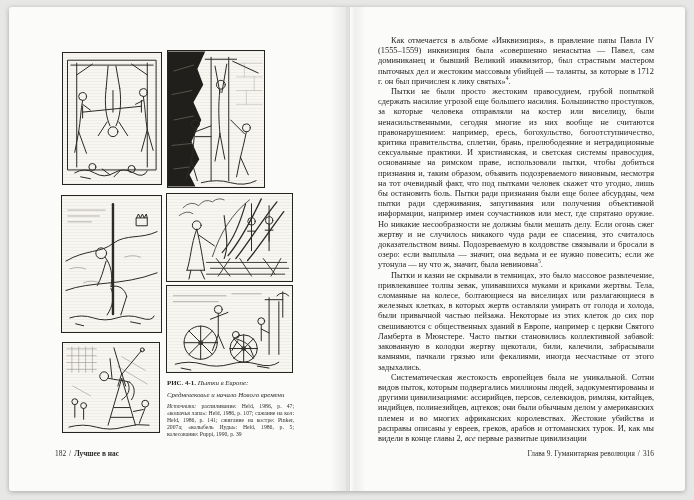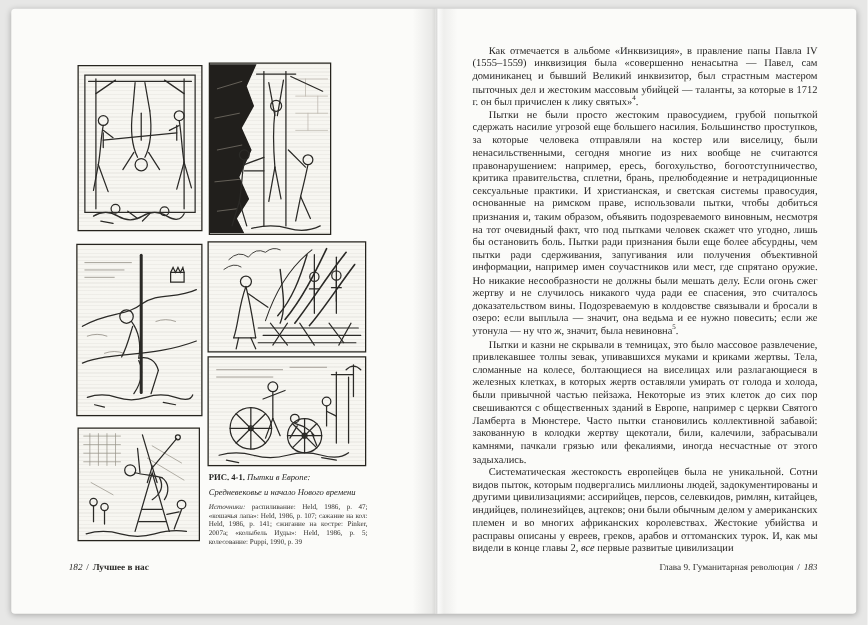--- a/index.html
+++ b/index.html
@@ -24,21 +24,21 @@
   .cap-src .src-lead{font-style:italic;}
   
   .body-text{position:absolute;left:378px;top:36px;width:276px;text-align:justify;
              font-size:8.4px;line-height:10.2px;}
   .para{margin:0;text-indent:13px;}
   .fn{font-size:5.6px;vertical-align:super;line-height:0;}
   
   .footer{position:absolute;top:449px;font-size:7.4px;color:#2c2b29;}
   .footer-left{left:55px;}
   .footer-right{left:378px;width:276px;text-align:right;}
-  .pgnum{font-style:italic;}
+  .pgnum{}
   .runtitle-left{font-weight:bold;}
   .sep{padding:0 3px;}
   svg path,svg circle,svg rect,svg line{vector-effect:non-scaling-stroke;}
 </style>
 </head>
 <body>
 
 <div class="stage">
   <div class="spread"></div>
 
@@ -294,16 +294,16 @@
 
   <div>
     <div class="body-text" lang="ru">
       <p class="para"><span>Как отмечается в альбоме «Инквизиция», в правление папы Павла IV (1555–1559) инквизиция была «совершенно ненасытна — Павел, сам доминиканец и бывший Великий инквизитор, был страстным мастером пыточных дел и жестоким массовым убийцей — таланты, за которые в 1712 г. он был причислен к лику святых»</span><sup class="fn">4</sup><span>.</span></p>
       <p class="para"><span>Пытки не были просто жестоким правосудием, грубой попыткой сдержать насилие угрозой еще большего насилия. Большинство проступков, за которые человека отправляли на костер или виселицу, были ненасильственными, сегодня многие из них вообще не считаются правонарушением: например, ересь, богохульство, богоотступничество, критика правительства, сплетни, брань, прелюбодеяние и нетрадиционные сексуальные практики. И христианская, и светская системы правосудия, основанные на римском праве, использовали пытки, чтобы добиться признания и, таким образом, объявить подозреваемого виновным, несмотря на тот очевидный факт, что под пытками человек скажет что угодно, лишь бы остановить боль. Пытки ради признания были еще более абсурдны, чем пытки ради сдерживания, запугивания или получения объективной информации, например имен соучастников или мест, где спрятано оружие. Но никакие несообразности не должны были мешать делу. Если огонь сжег жертву и не случилось никакого чуда ради ее спасения, это считалось доказательством вины. Подозреваемую в колдовстве связывали и бросали в озеро: если выплыла — значит, она ведьма и ее нужно повесить; если же утонула — ну что ж, значит, была невиновна</span><sup class="fn">5</sup><span>.</span></p>
       <p class="para"><span>Пытки и казни не скрывали в темницах, это было массовое развлечение, привлекавшее толпы зевак, упивавшихся муками и криками жертвы. Тела, сломанные на колесе, болтающиеся на виселицах или разлагающиеся в железных клетках, в которых жертв оставляли умирать от голода и холода, были привычной частью пейзажа. Некоторые из этих клеток до сих пор свешиваются с общественных зданий в Европе, например с церкви Святого Ламберта в Мюнстере. Часто пытки становились коллективной забавой: закованную в колодки жертву щекотали, били, калечили, забрасывали камнями, пачкали грязью или фекалиями, иногда несчастные от этого задыхались.</span></p>
       <p class="para"><span>Систематическая жестокость европейцев была не уникальной. Сотни видов пыток, которым подвергались миллионы людей, задокументированы и другими цивилизациями: ассирийцев, персов, селевкидов, римлян, китайцев, индийцев, полинезийцев, ацтеков; они были обычным делом у американских племен и во многих африканских королевствах. Жестокие убийства и расправы описаны у евреев, греков, арабов и оттоманских турок. И, как мы видели в конце главы 2, </span><i>все</i><span> первые развитые цивилизации</span></p>
     </div>
 
     <div class="footer footer-right">
-      <span>Глава 9.  Гуманитарная революция</span><span class="sep">/</span><span class="pgnum">183</span>
+      <span>Глава 9.  Гуманитарная революция</span><span class="sep">/</span><span class="pgnum">316</span>
     </div>
   </div>
 </div>
 
 </body></html>

